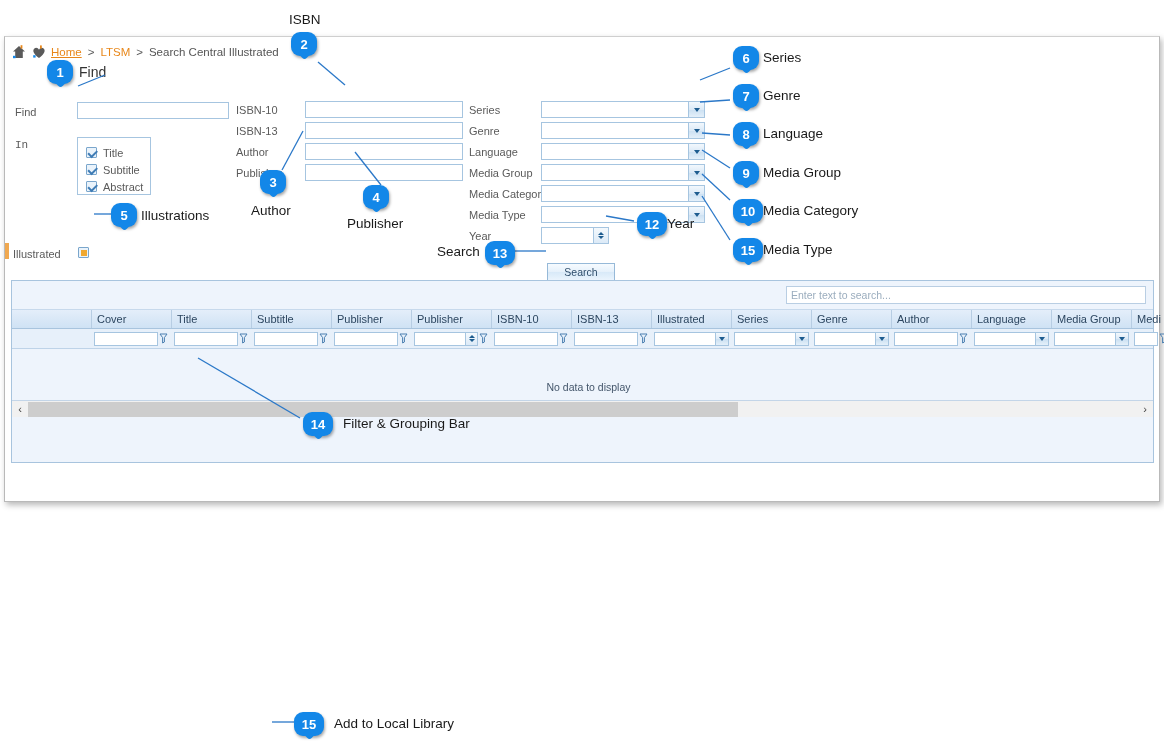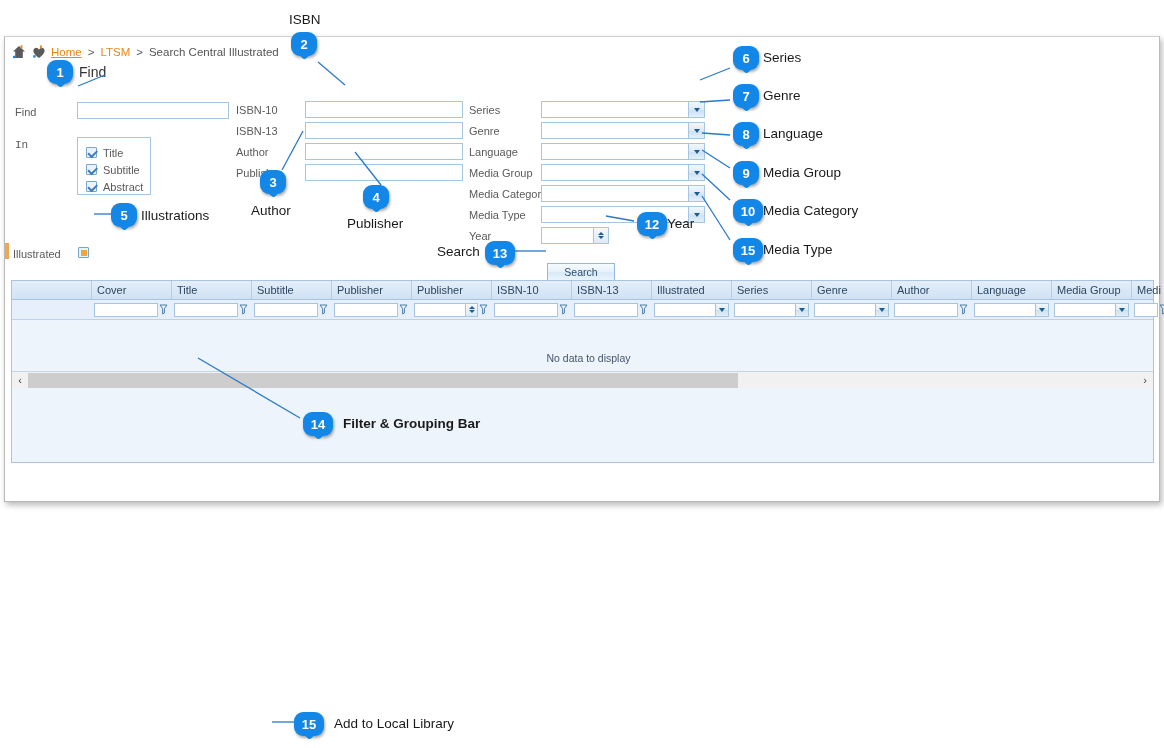--- a/index.html
+++ b/index.html
@@ -367,20 +367,23 @@
           <i class="arrow-u-s"></i>
             <i class="arrow-d-s"></i>
         </span>
       </div>
 
       <div class="btn-search" style="left:542px; top:204px; width:68px; height:18px; line-height:16px;">Search</div>
     </div>
 
     <div class="grid">
 
+      <div class="grid-toolbar">
+        <input class="grid-search" placeholder="Enter text to search..." style="">
+      </div>
 
 
       <div class="grid-head" id="gridHead">
           <div class="gh-cell" style="width: 80px;"></div>
           <div class="gh-cell" style="width: 80px;">Cover</div>
           <div class="gh-cell" style="width: 80px;">Title</div>
           <div class="gh-cell" style="width: 80px;">Subtitle</div>
           <div class="gh-cell" style="width: 80px;">Publisher</div>
           <div class="gh-cell" style="width: 80px;">Publisher</div>
           <div class="gh-cell" style="width: 80px;">ISBN-10</div>
@@ -571,18 +574,18 @@
       <div class="callout" style="left: 733px; top: 161px; width: 26px; height: 24px;">9</div>
       <div class="ann-text" style="left: 763px; top: 165px;">Media Group</div>
       <div class="callout" style="left: 733px; top: 199px; width: 30px; height: 24px;">10</div>
       <div class="ann-text" style="left: 763px; top: 203px;">Media Category</div>
       <div class="callout" style="left: 733px; top: 238px; width: 30px; height: 24px;">15</div>
       <div class="ann-text" style="left: 763px; top: 242px;">Media Type</div>
       <div class="callout" style="left: 637px; top: 212px; width: 30px; height: 24px;">12</div>
       <div class="ann-text" style="left: 667px; top: 216px;">Year</div>
       <div class="callout" style="left: 485px; top: 241px; width: 30px; height: 24px;">13</div>
       <div class="callout" style="left: 303px; top: 412px; width: 30px; height: 24px;">14</div>
-      <div class="ann-text" style="left: 343px; top: 416px; font-weight: bold;">Filter &amp; Grouping Bar</div>
+      <div class="ann-text" style="left: 343px; top: 416px;">Filter &amp; Grouping Bar</div>
       <div class="callout" style="left: 294px; top: 712px; width: 30px; height: 24px; text-align: center;">15</div>
       <div class="ann-text" style="left: 334px; top: 716px;">Add to Local Library</div>
     </div>
 
 </div>
 
 </body></html>

